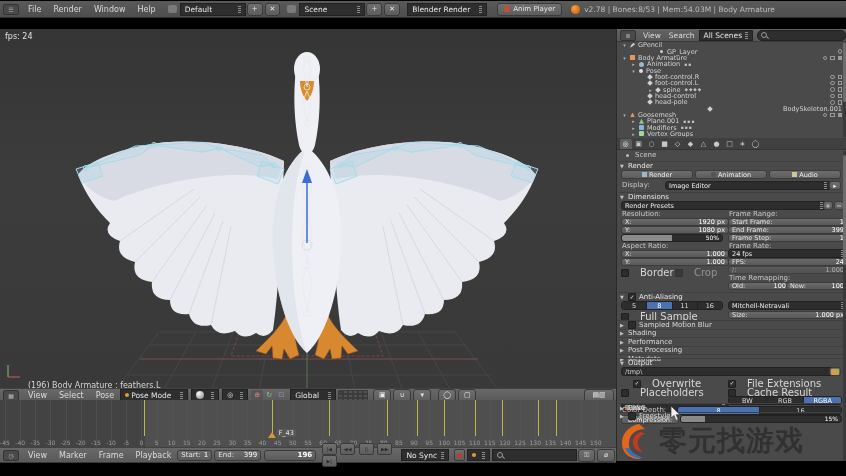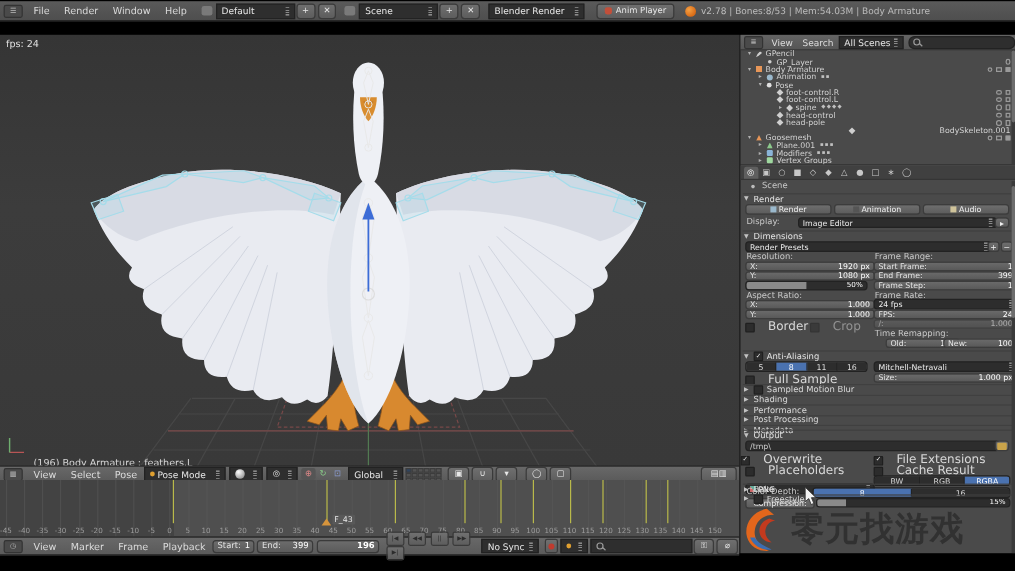--- a/index.html
+++ b/index.html
@@ -486,21 +486,21 @@
       <span class="srch">
         <span class="mag"></span>
       </span>
     </div>
     <div id="outliner-tree">
         <div class="orow" style="padding-left: 4px;">
           <span class="oexp">▾</span>
           <span class="oi oi-gpencil"></span>
           <span class="olbl">GPencil</span>
         </div>
-        <div class="orow" style="padding-left: 13px;">
+        <div class="orow" style="padding-left: 13px; margin-left: 20px;">
           <span class="oexp"></span>
           <span class="oi oi-dot"></span>
           <span class="olbl">GP_Layer</span>
           <span class="oright">
             <i class="ri ri0"></i>
           </span>
         </div>
         <div class="orow" style="padding-left: 4px;">
           <span class="oexp">▾</span>
           <span class="oi oi-armature-object"></span>
@@ -711,21 +711,21 @@
     </div>
     <div class="pfld" style="left:111px;top:121px;width:112px">
       <span class="fl">FPS:</span>
         <span class="fv">24</span>
     </div>
     <div class="pfld" style="left:111px;top:129px;width:112px;opacity:0.55">
       <span class="fl">/:</span>
         <span class="fv">1.000</span>
     </div>
     <div class="lbl" style="left:112px;top:138px">Time Remapping:</div>
-    <div class="pfld" style="left:121px;top:145px;width:54px">
+    <div class="pfld" style="left:111px;top:145px;width:54px">
       <span class="fl">Old:</span>
         <span class="fv">100</span>
     </div>
     <div class="pfld" style="left:169px;top:145px;width:54px">
       <span class="fl">New:</span>
         <span class="fv">100</span>
     </div>
 
     <div class="phdr" style="top:155px">
       <span class="tri">▼</span>
@@ -778,21 +778,21 @@
     <div class="phdr" style="top:221px">
       <span class="tri">▼</span>
       <span>Output</span>
     </div>
     <div class="pdd" style="left:4px;top:230px;width:204px;color:#cfcfcf">
       <span>/tmp\</span>
     </div>
     <div class="pbtn" style="left:212px;top:230px;width:10px">
       <span class="folder"></span>
     </div>
-    <div class="chkrow" style="left:0;top:241px">
+    <div class="chkrow" style="left:16px;top:241px">
       <span class="chk on"></span>
         <span>Overwrite</span>
     </div>
     <div class="chkrow" style="left:111px;top:241px">
       <span class="chk on"></span>
         <span>File Extensions</span>
     </div>
     <div class="chkrow" style="left:4px;top:250px">
       <span class="chk"></span>
         <span>Placeholders</span>

